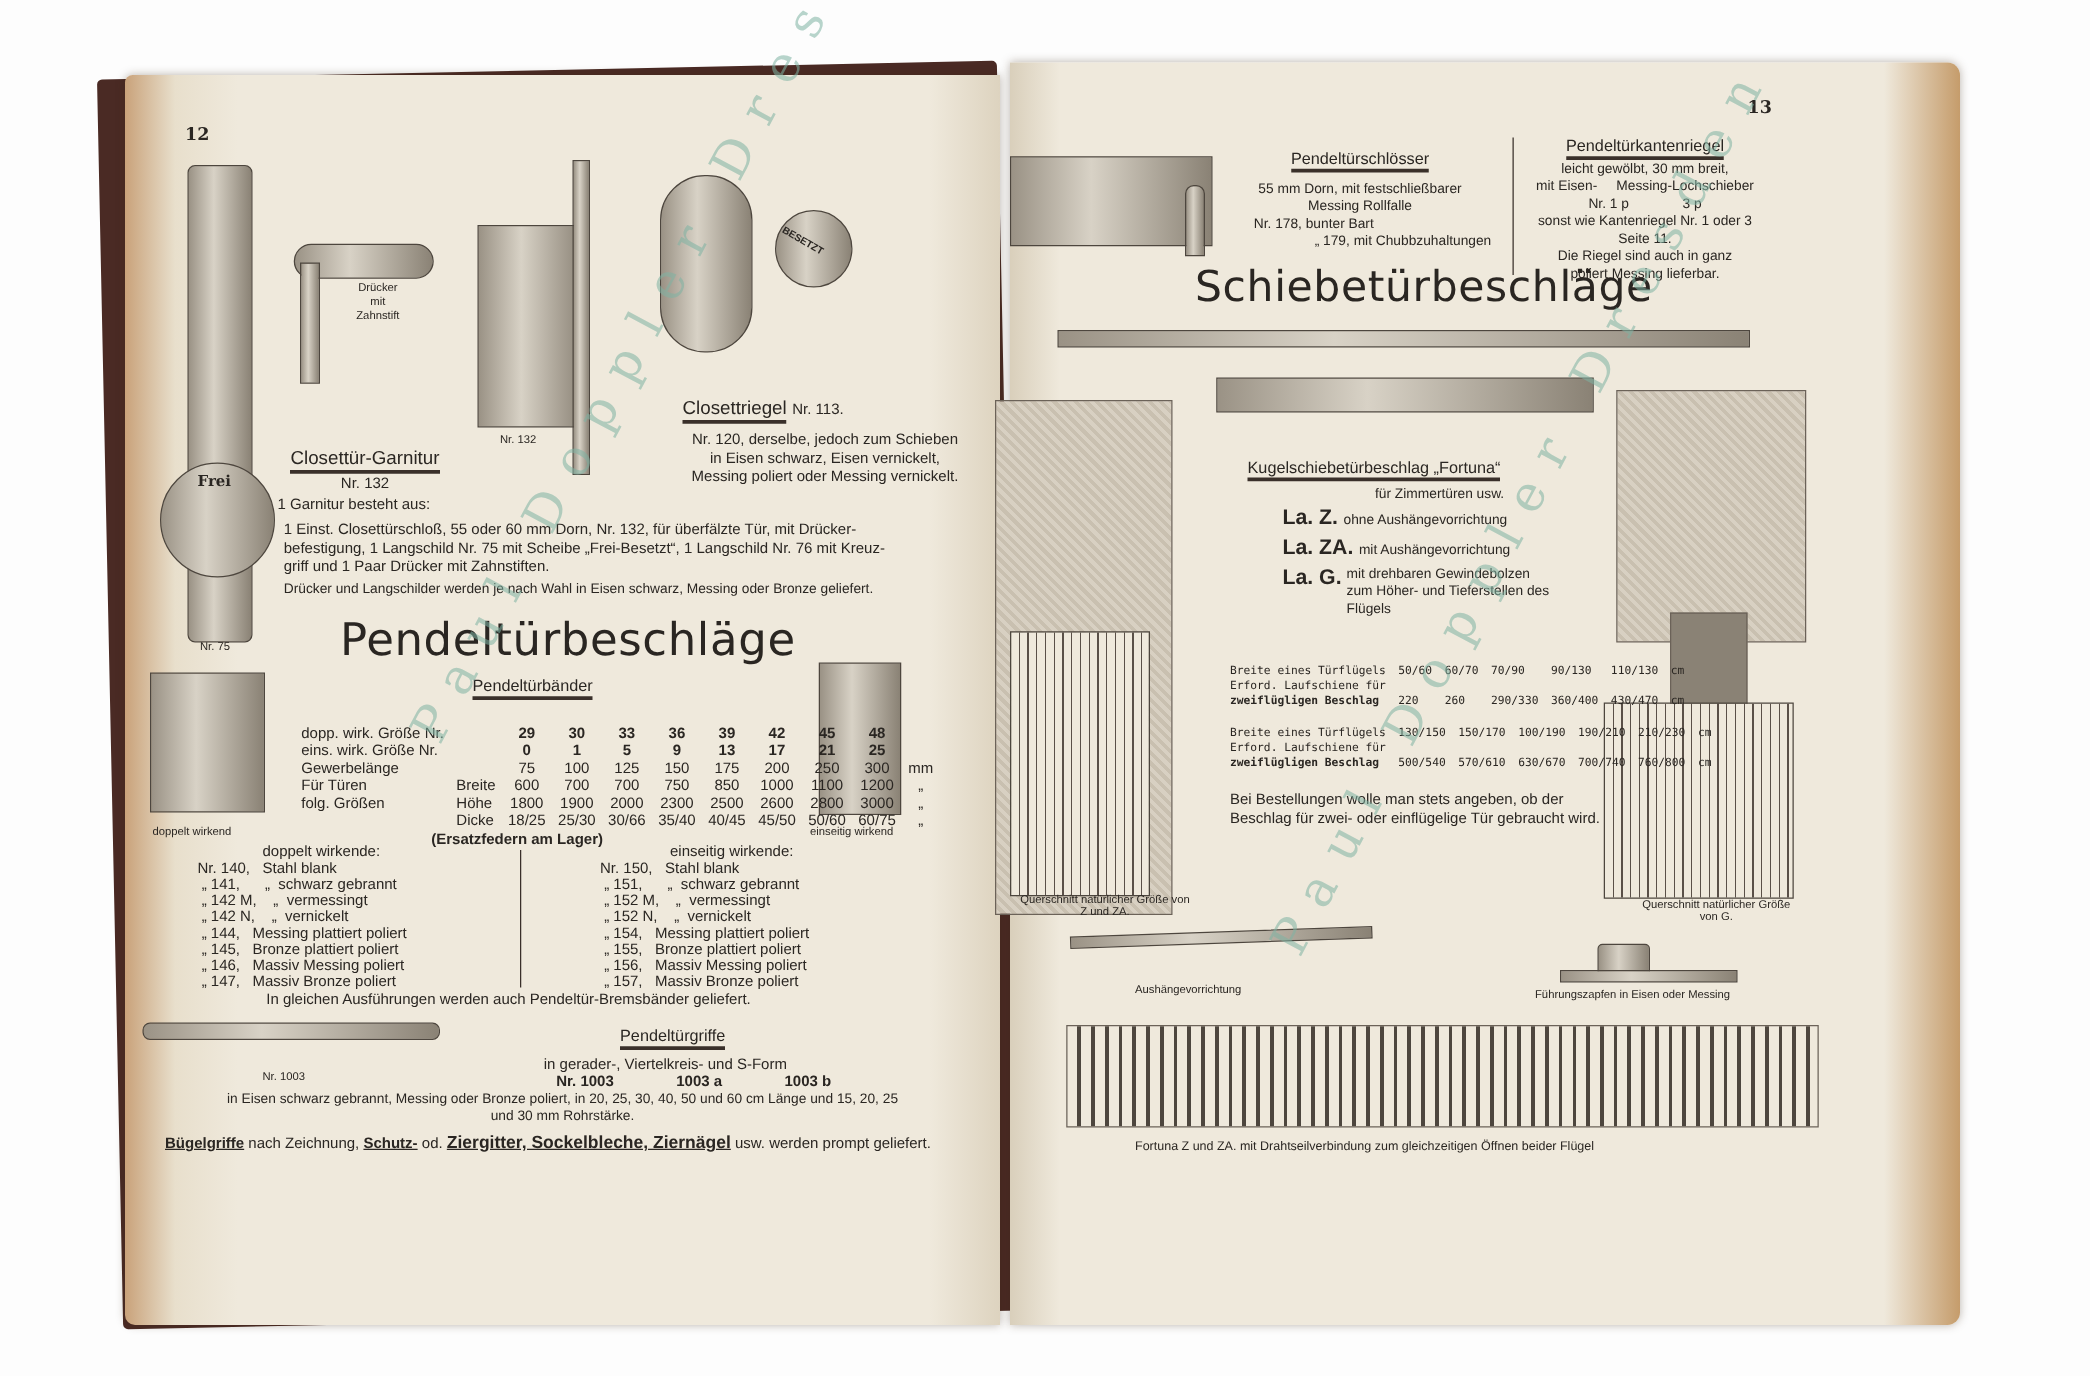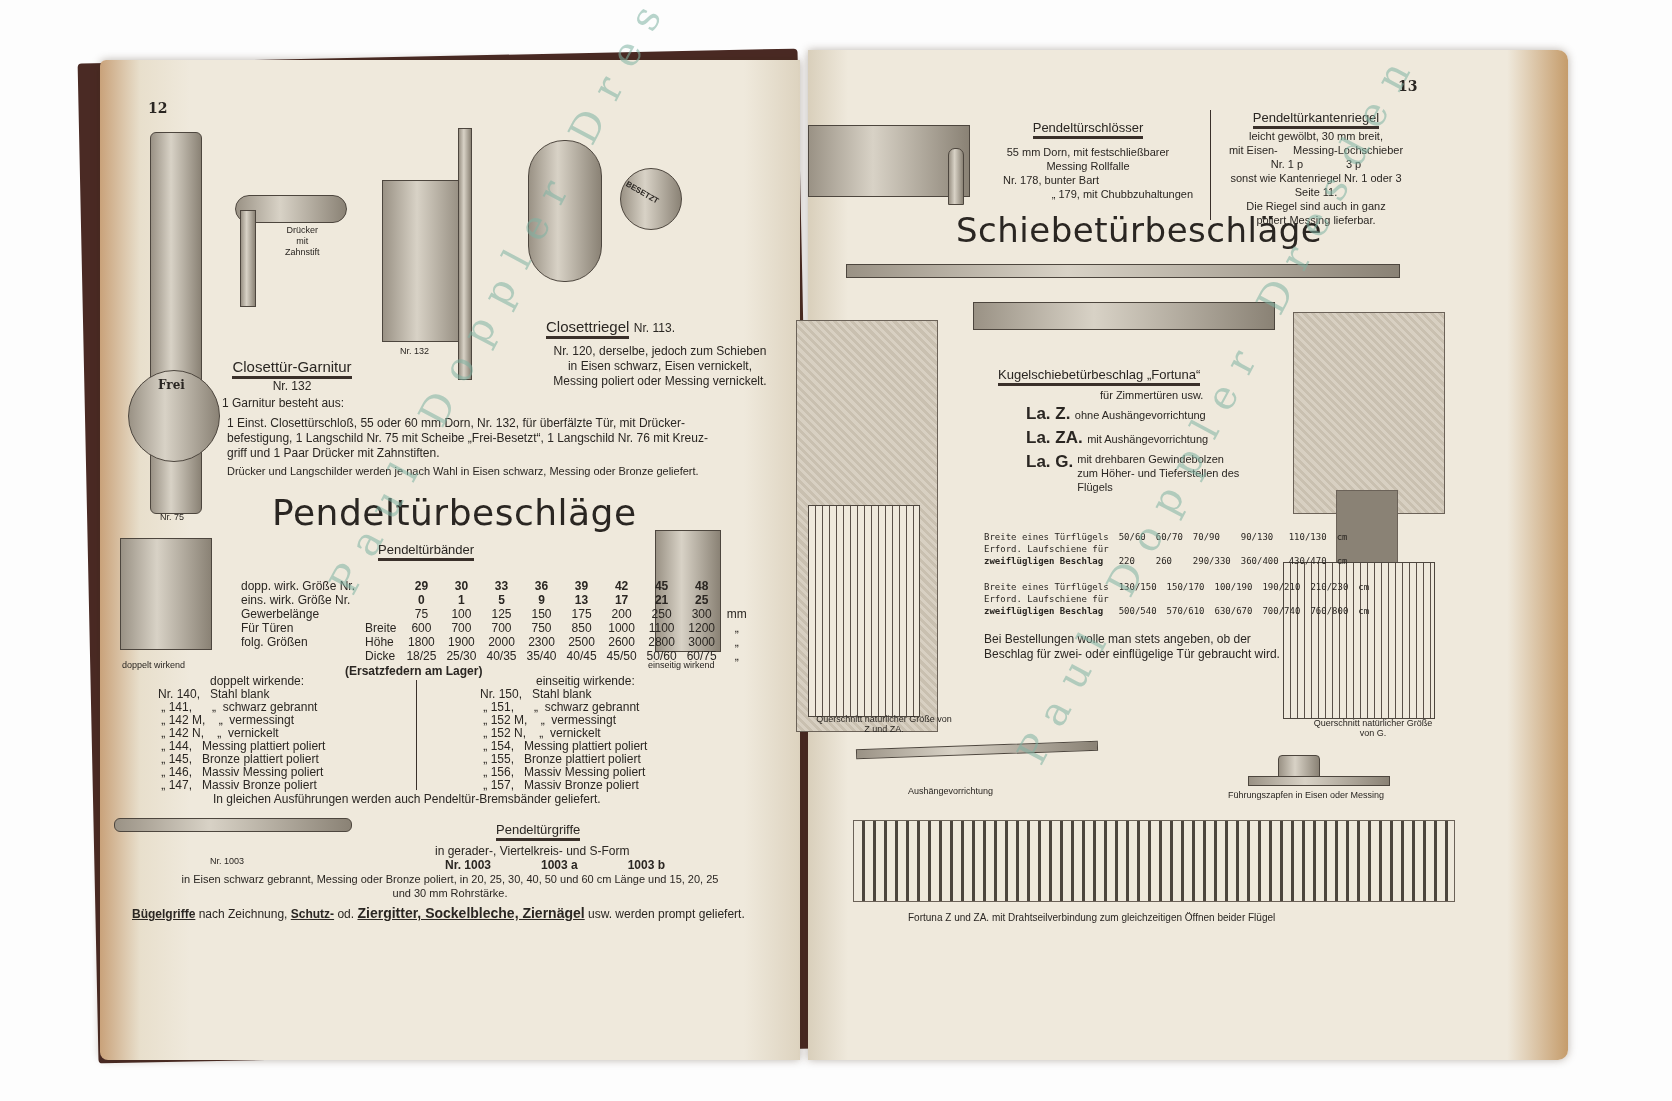--- a/index.html
+++ b/index.html
@@ -159,21 +159,21 @@
           <td>2600</td>
           <td>2800</td>
           <td>3000</td>
           <td>„</td>
         </tr>
         <tr>
           <td class="lbl"></td>
           <td class="lbl">Dicke</td>
           <td>18/25</td>
           <td>25/30</td>
-          <td>40/35</td>
+          <td>30/66</td>
           <td>35/40</td>
           <td>40/45</td>
           <td>45/50</td>
           <td>50/60</td>
           <td>60/75</td>
           <td>„</td>
         </tr>
       </tbody>
   </table>
 

